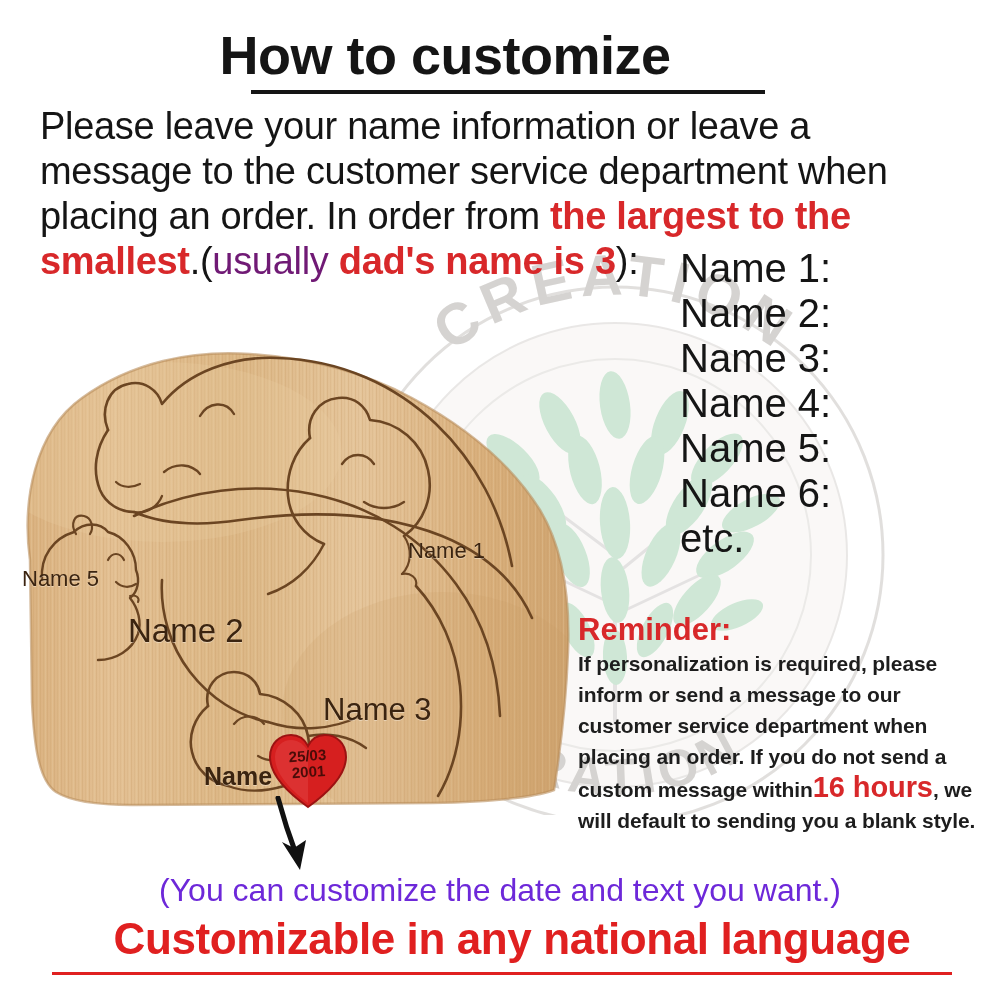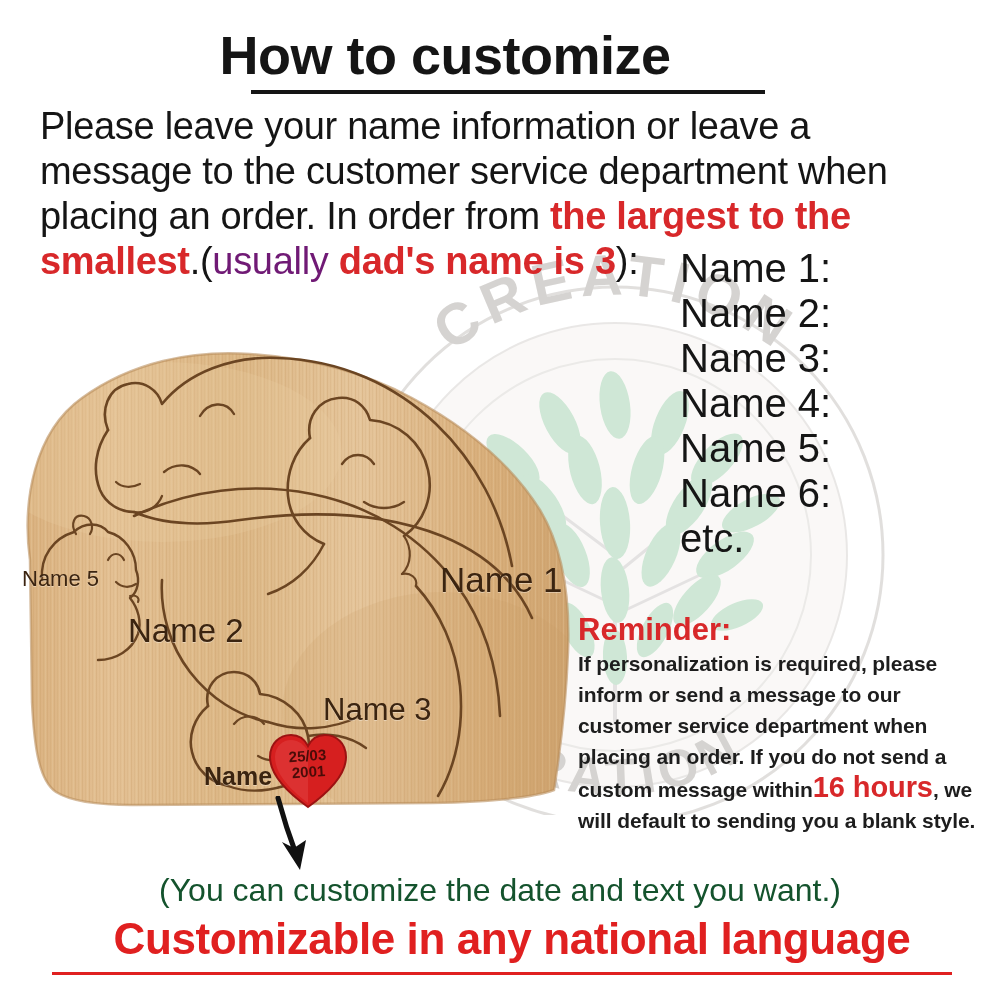--- a/index.html
+++ b/index.html
@@ -75,21 +75,21 @@
   .board svg { display: block; width: 100%; height: 100%; }
 
   .engrave {
     position: absolute;
     color: #3b2410;
     font-size: 30px;
     white-space: nowrap;
     font-weight: 400;
     text-shadow: 0 1px 0 rgba(255,255,255,.35);
   }
-  #lbl-n1 { left: 408px; top: 560px; font-size: 35px; margin-left: 32px; }
+  #lbl-n1 { left: 408px; top: 538px; font-size: 22px; }
   #lbl-n2 { left: 128px; top: 612px; font-size: 33px; }
   #lbl-n3 { left: 323px; top: 692px; font-size: 31px; }
   #lbl-n4 { left: 204px; top: 762px; font-size: 25px; font-weight: bold; }
   #lbl-n5 { left: 22px;  top: 566px; font-size: 22px; }
 
   
   .heart {
     position: absolute;
     left: 268px; top: 733px;
     width: 80px; height: 78px;
@@ -134,21 +134,21 @@
     font-size: 29px;
     font-weight: bold;
   }
 
   
   .note {
     position: absolute;
     left: 0; top: 872px; width: 1000px;
     text-align: center;
     font-size: 32px;
-    color: #14532d;
+    color: #6d28d9;
   }
   .slogan {
     position: absolute;
     left: 0; top: 914px; width: 1000px;
     text-align: center;
     font-size: 44px;
     font-weight: bold;
     color: #e02020;
     letter-spacing: -0.4px;
     margin-left: 12px;

